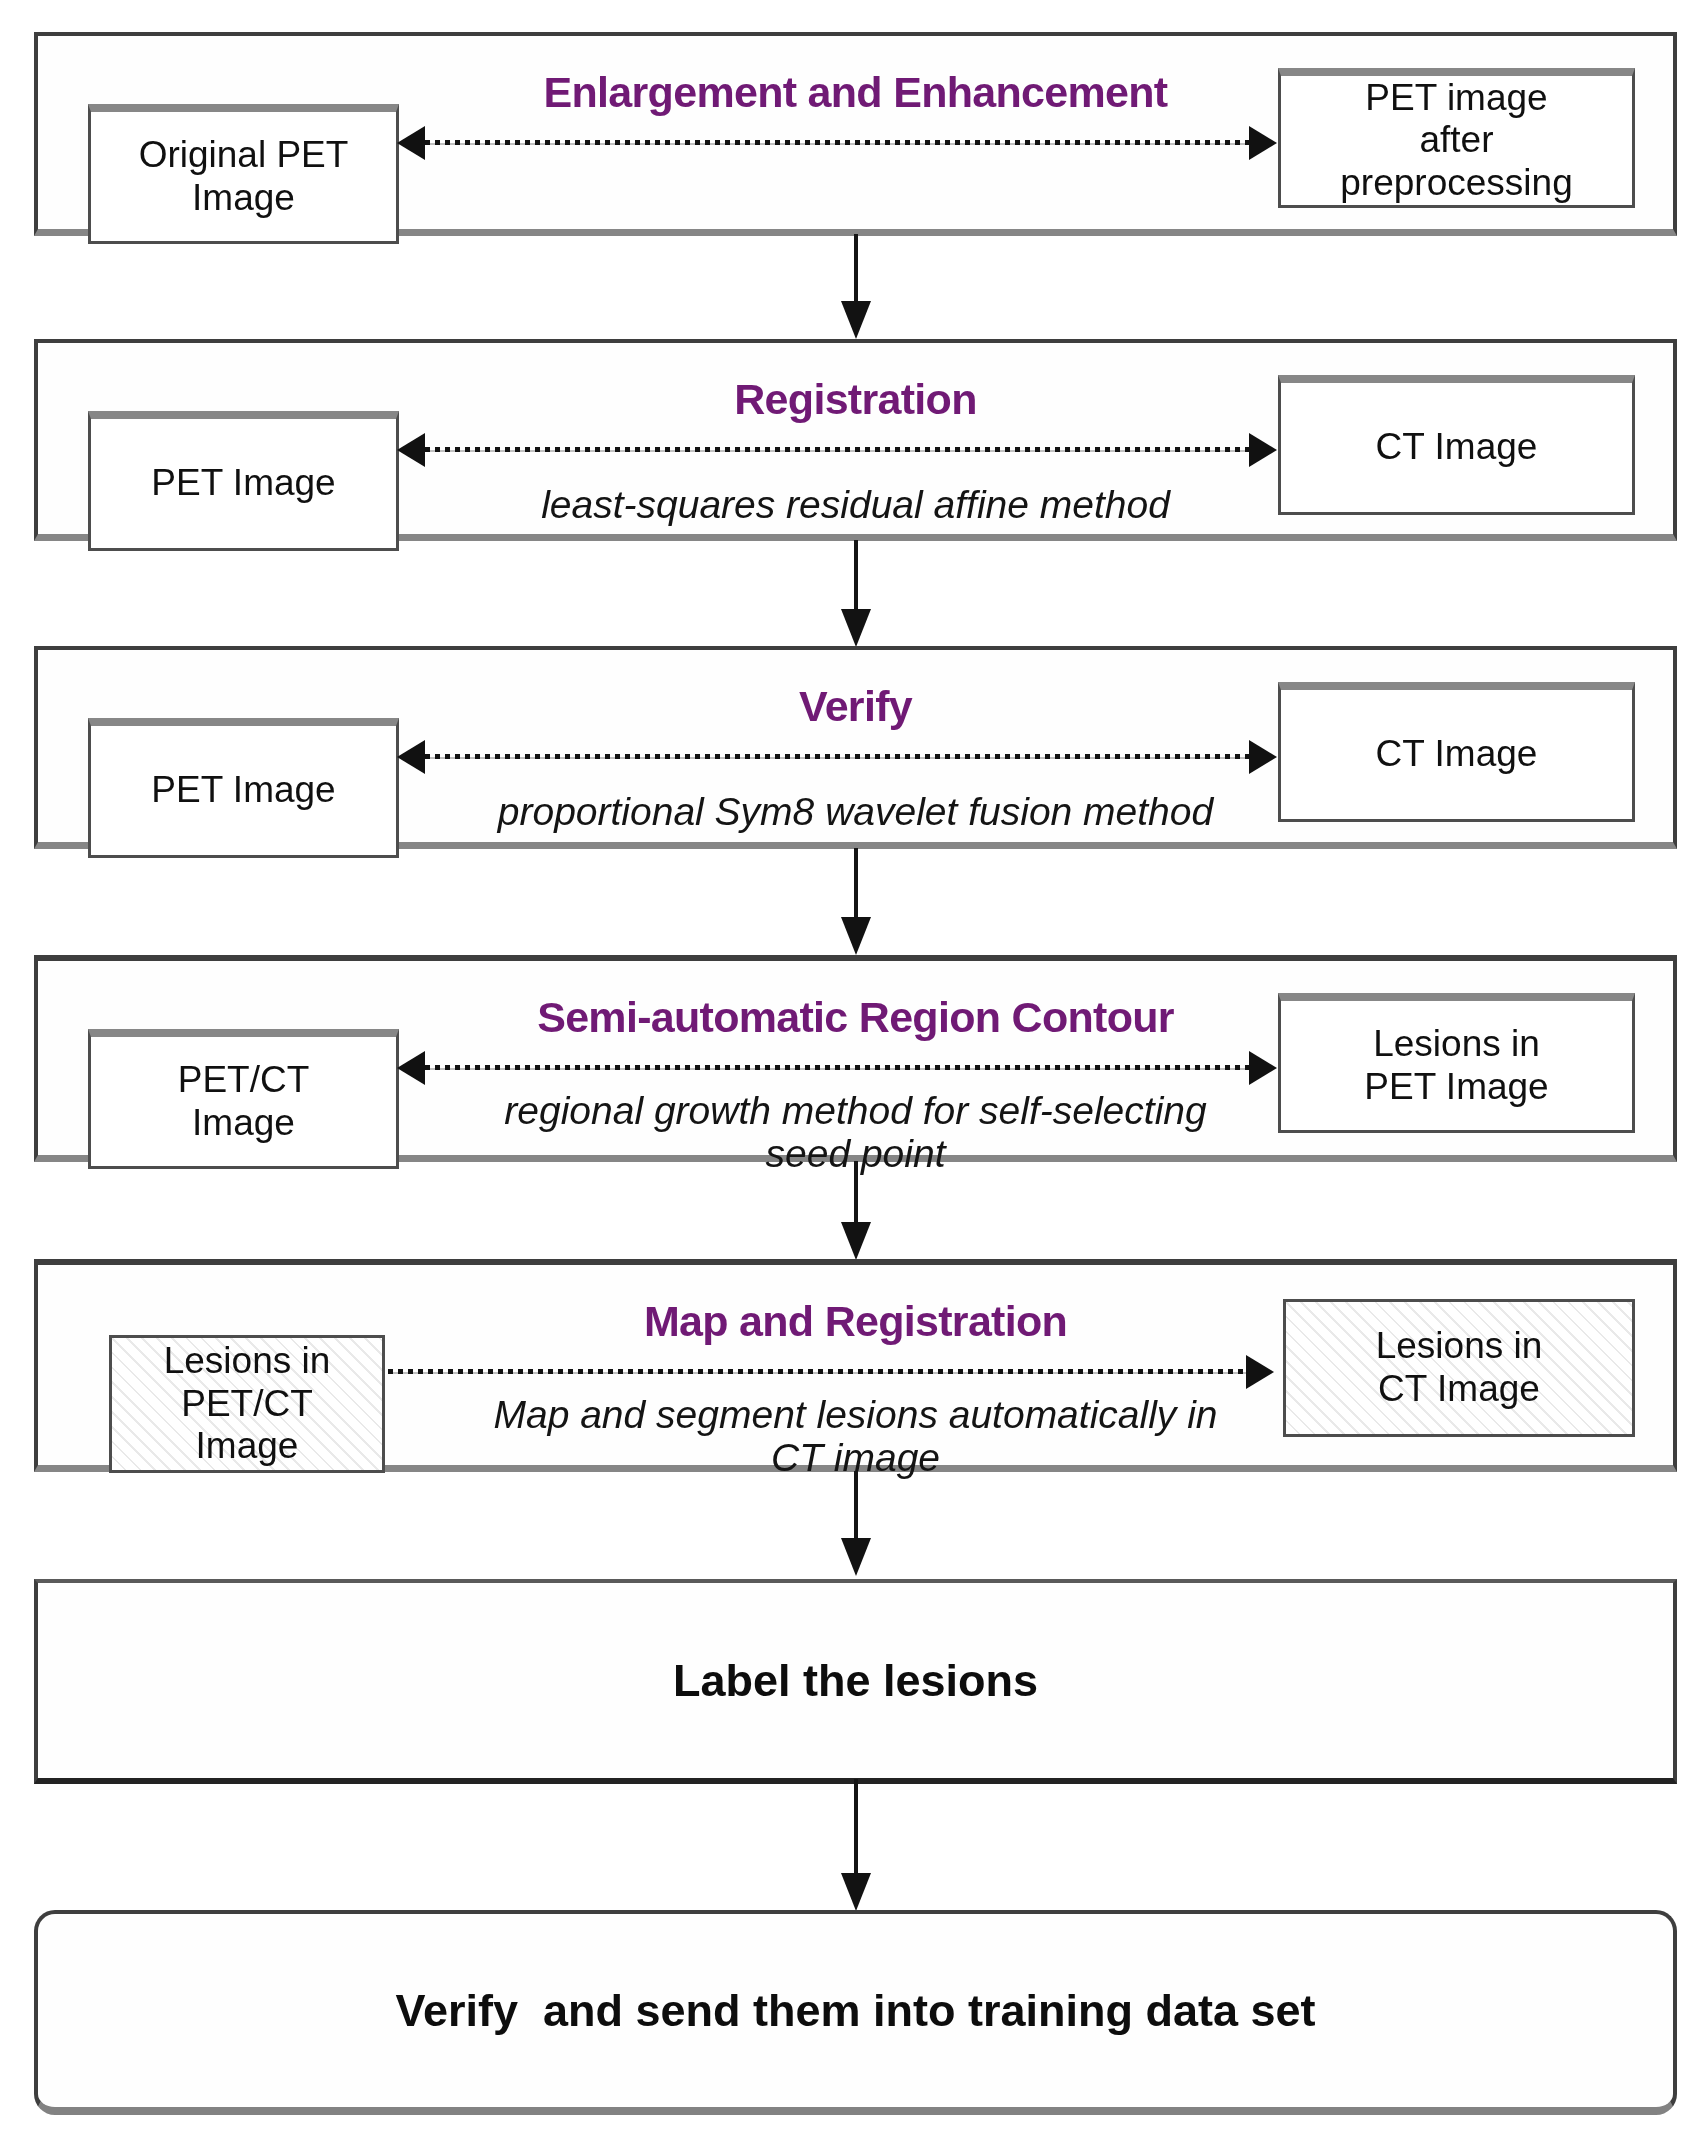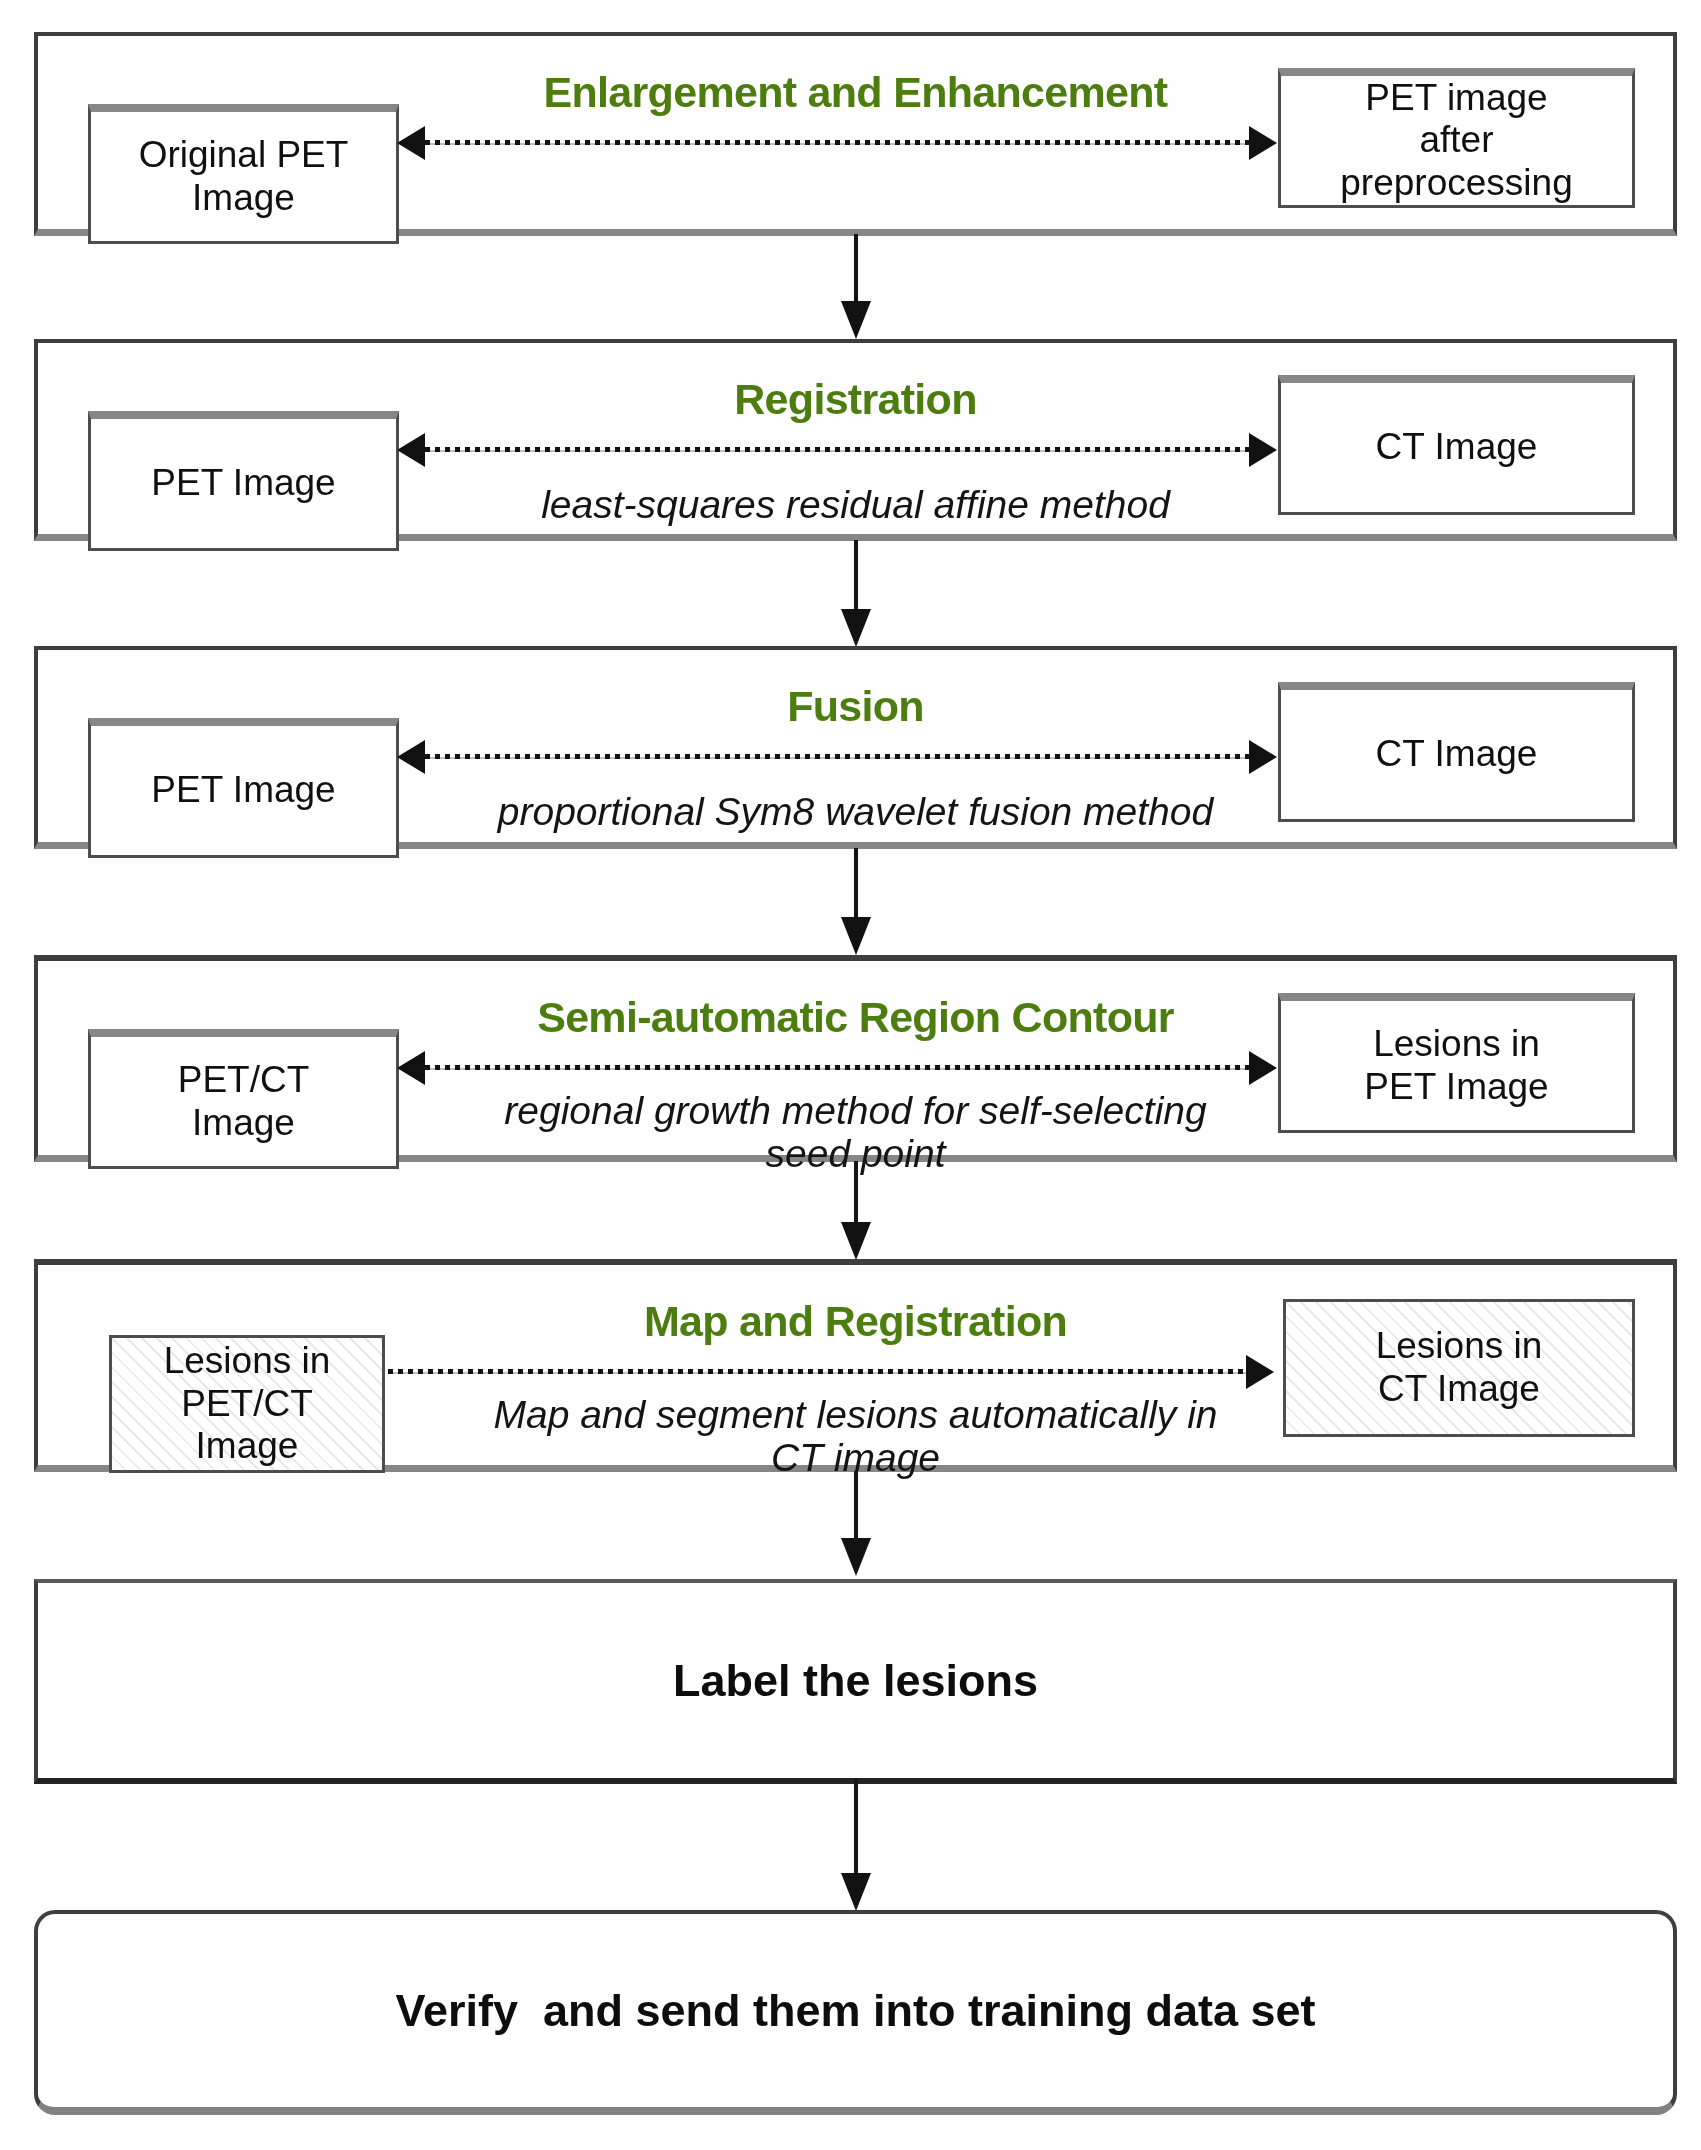--- a/index.html
+++ b/index.html
@@ -46,21 +46,21 @@
   .p5 .inner-box.right{width:352px;}
   .hatch{
     background:repeating-linear-gradient(45deg,
       #ffffff 0px,#ffffff 8.6px,#e9e9e9 8.6px,#e9e9e9 10.5px);
   }
 
   
   .stage-title{
     position:absolute;left:369px;right:369px;top:34px;
     text-align:center;font-weight:bold;font-size:43px;line-height:1.05;
-    letter-spacing:-0.7px;color:#4d7c0f;
+    letter-spacing:-0.7px;color:#701a75;
   }
   .stage-subtitle{
     position:absolute;left:316px;right:316px;top:129px;
     text-align:center;font-style:italic;font-size:39px;line-height:1.1;
     white-space:pre-line;color:#141414;
   }
   .p2 .stage-subtitle,.p3 .stage-subtitle{top:141px;}
 
   
   .dotted-arrow{
@@ -160,21 +160,21 @@
 
   <div class="down-arrow a2">
     <span class="shaft"></span>
     <span class="tip"></span>
   </div>
 
   <section class="panel p3 stage">
     <div class="inner-box left">
       <span class="box-label">PET Image</span>
     </div>
-    <div class="stage-title">Fusion</div>
+    <div class="stage-title">Verify</div>
     <div class="dotted-arrow">
       <span class="head-left"></span>
       <span class="dotted-line"></span>
       <span class="head-right"></span>
     </div>
     <div class="stage-subtitle">proportional Sym8 wavelet fusion method</div>
     <div class="inner-box right">
       <span class="box-label">CT Image</span>
     </div>
   </section>

